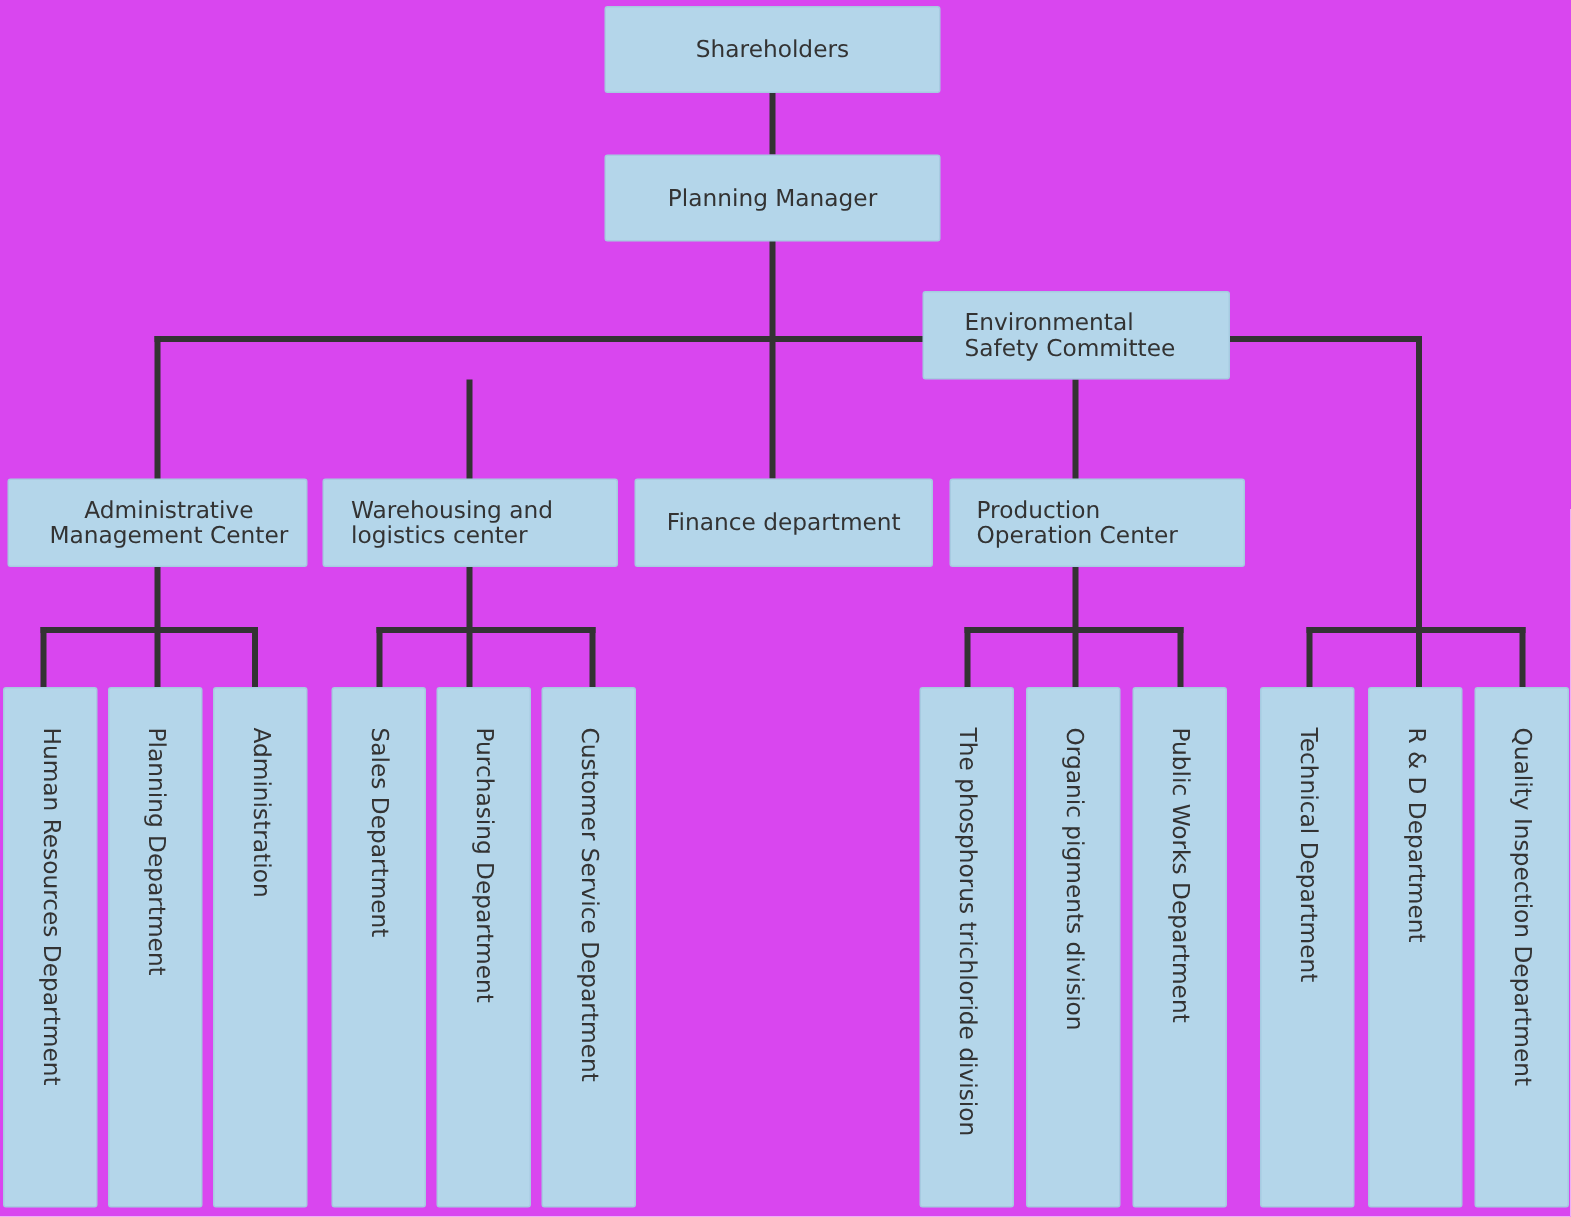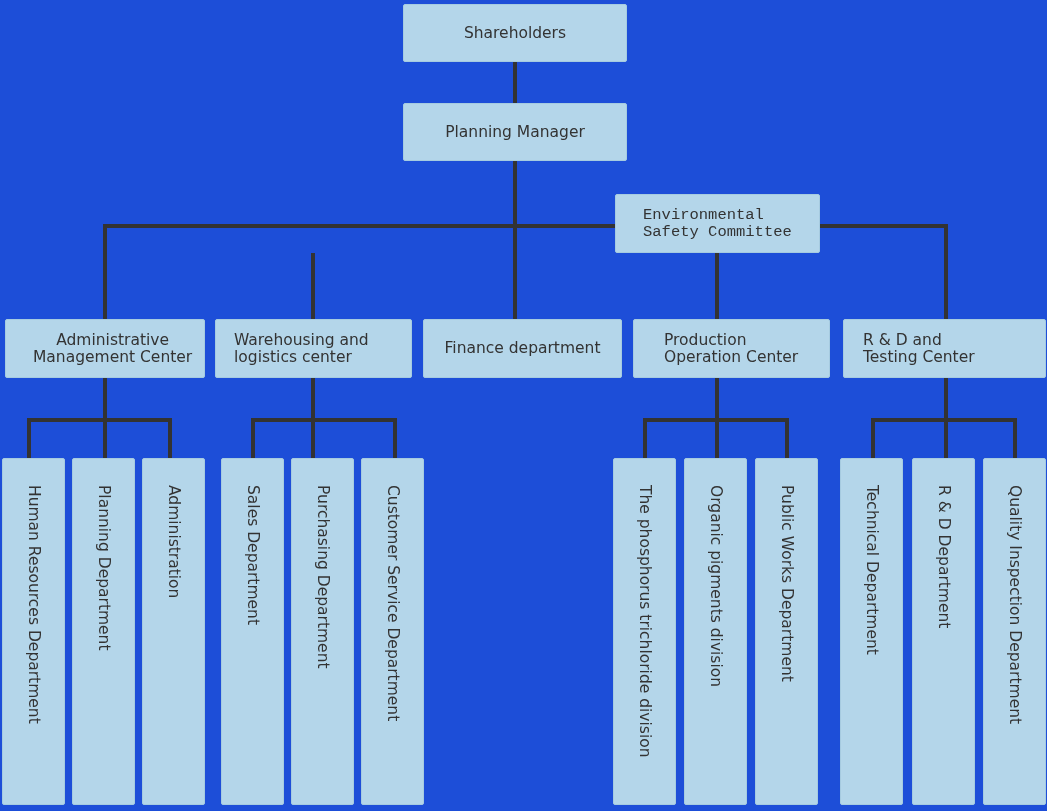--- a/index.html
+++ b/index.html
@@ -4,21 +4,21 @@
 <style>
   html, body {
     margin: 0;
     padding: 0;
     background: #ffffff;
   }
   #canvas {
     position: relative;
     width: 1047px;
     height: 811px;
-    background: #1d4ed8;
+    background: #d946ef;
     font-family: "DejaVu Sans", "Liberation Sans", sans-serif;
     color: #333333;
     overflow: hidden;
   }
   .line {
     position: absolute;
     background: #333333;
   }
   .hbox {
     position: absolute;
@@ -75,36 +75,34 @@
   <div class="line" style="left:643px;  top:418px; width:4px; height:40px;"></div>
   <div class="line" style="left:785px;  top:418px; width:4px; height:40px;"></div>
   <div class="line" style="left:871px;  top:418px; width:4px; height:40px;"></div>
   <div class="line" style="left:1013px; top:418px; width:4px; height:40px;"></div>
 
   <div class="hbox center" style="left:403px; top:4px; width:224px; height:58px;">Shareholders</div>
 
   <div class="hbox center" style="left:403px; top:103px; width:224px; height:58px;">Planning Manager</div>
 
 
-  <div class="hbox" style="left:615px; top:194px; width:205px; height:59px; padding-left:27px;font-family:Liberation Mono, monospace;">Environmental
+  <div class="hbox" style="left:615px; top:194px; width:205px; height:59px; padding-left:27px;">Environmental
 Safety Committee</div>
 
   <div class="hbox" style="left:5px; top:319px; width:200px; height:59px; padding-left:27px;text-align:center;">Administrative
 Management Center</div>
 
   <div class="hbox center" style="left:423px; top:319px; width:199px; height:59px;">Finance department</div>
 
   <div class="hbox" style="left:215px; top:319px; width:197px; height:59px; padding-left:18px;">Warehousing and
 logistics center</div>
 
-  <div class="hbox" style="left:633px; top:319px; width:197px; height:59px; padding-left:30px;">Production
+  <div class="hbox" style="left:633px; top:319px; width:197px; height:59px; padding-left:17px;">Production
 Operation Center</div>
 
-  <div class="hbox" style="left:843px; top:319px; width:203px; height:59px; padding-left:19px;">R &amp; D and
-Testing Center</div>
 
   <div class="vbox" style="left:2px; top:458px; width:63px; height:347px;">Human Resources Department</div>
   <div class="vbox" style="left:72px; top:458px; width:63px; height:347px;">Planning Department</div>
   <div class="vbox" style="left:142px; top:458px; width:63px; height:347px;">Administration</div>
 
   <div class="vbox" style="left:221px; top:458px; width:63px; height:347px;">Sales Department</div>
   <div class="vbox" style="left:291px; top:458px; width:63px; height:347px;">Purchasing Department</div>
   <div class="vbox" style="left:361px; top:458px; width:63px; height:347px;">Customer Service Department</div>
 
   <div class="vbox" style="left:613px; top:458px; width:63px; height:347px;">The phosphorus trichloride division</div>

